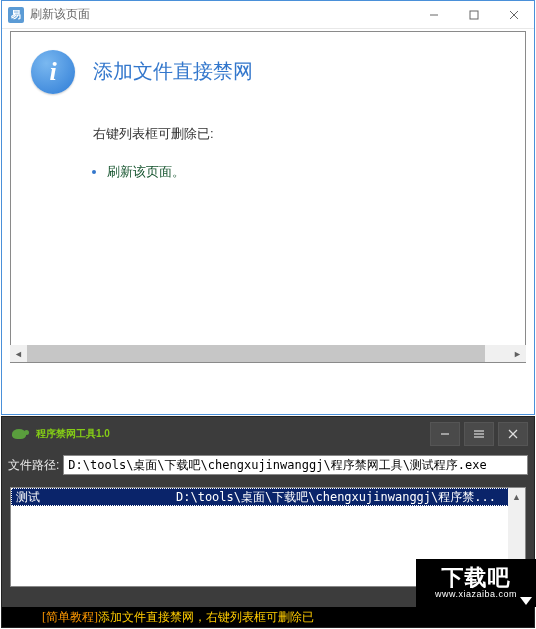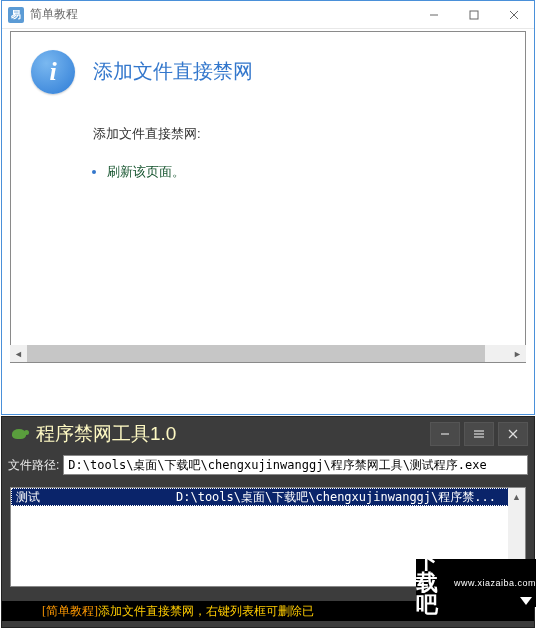--- a/index.html
+++ b/index.html
@@ -31,58 +31,58 @@
     .scroll-thumb { position: absolute; left: 0; top: 0; width: 95%; height: 100%; background: #c6c6c6; }
 
     .refresh-btn { position: absolute; top: 378px; left: 175px; width: 183px; height: 27px; background: #f0f0f0; border: 1px solid #888; font-size: 12px; color: #000; display: flex; align-items: center; justify-content: center; }
 
     
     .bottom-window { position: absolute; top: 416px; left: 1px; width: 534px; height: 212px; background: #3c3c3c; border: 1px solid #222; }
     .bottom-titlebar { height: 34px; background: #3c3c3c; display: flex; align-items: center; padding-left: 8px; }
     .turtle-icon { width: 18px; height: 14px; position: relative; margin-right: 8px; }
     .turtle-icon .shell { width: 14px; height: 10px; background: #5a9e3d; border-radius: 60% 60% 45% 45%; position: absolute; left: 2px; top: 2px; }
     .turtle-icon .head { width: 5px; height: 5px; background: #5a9e3d; border-radius: 50%; position: absolute; right: -1px; top: 3px; }
-    .bottom-title { color: #fef9c3; font-size: 19px; flex: 1; }
+    .bottom-title { color: #84cc16; font-size: 10px; flex: 1; font-weight: bold; }
     .bottom-controls { display: flex; }
     .bottom-btn { width: 30px; height: 24px; margin-right: 4px; background: #4a4a4a; border: 1px solid #555; display: flex; align-items: center; justify-content: center; color: #ddd; }
     .bottom-btn svg { stroke: #ddd; stroke-width: 1.2; fill: none; }
     .bottom-btn.close { margin-right: 6px; }
 
     .path-row { height: 28px; background: #3c3c3c; display: flex; align-items: center; padding: 0 6px; justify-content: center; }
     .path-label { color: #e8e8e8; font-size: 12px; margin-right: 4px; white-space: nowrap; }
     .path-input { flex: 1; height: 20px; background: #fff; border: 1px solid #888; font-family: SimSun, monospace; font-size: 12px; padding: 0 4px; color: #000; }
 
     .list-area { margin: 8px; border: 1px solid #888; background: #fff; height: 100px; position: relative; }
     .list-row { height: 18px; background: #0a246a; color: #fff; font-family: SimSun, monospace; font-size: 12px; display: flex; align-items: center; padding: 0 4px; border: 1px dotted #fff; white-space: nowrap; overflow: hidden; }
     .list-row .col1 { width: 160px; flex-shrink: 0; }
     .list-row .col2 { flex: 1; overflow: hidden; text-overflow: ellipsis; }
     .vscroll { position: absolute; right: 0; top: 0; bottom: 0; width: 17px; background: #f0f0f0; }
     .vscroll-arrow { height: 17px; display: flex; align-items: center; justify-content: center; font-size: 9px; color: #606060; }
     .vscroll-track { position: absolute; top: 17px; bottom: 17px; left: 0; right: 0; background: #f0f0f0; }
 
-    .status-bar { position: absolute; bottom: 6px; left: 0; right: 0; height: 20px; background: #000; display: flex; align-items: center; }
+    .status-bar { position: absolute; bottom: 0; left: 0; right: 0; height: 20px; background: #000; display: flex; align-items: center; }
     .status-text { font-family: SimSun; font-size: 12px; padding-left: 40px; white-space: nowrap; overflow: hidden; }
     .status-text .bracket { color: #ff9900; }
     .status-text .yellow { color: #ffcc00; }
 
     
-    .watermark { position: absolute; right: 0; bottom: 22px; width: 120px; height: 48px; background: #000; color: #fff; display: flex; align-items: center; justify-content: center; z-index: 50; }
+    .watermark { position: absolute; right: 0; bottom: 22px; width: 120px; height: 48px; background: #000; color: #fff; display: flex; flex-direction: column; align-items: center; justify-content: center; z-index: 50; }
     .watermark .big { font-size: 22px; font-weight: bold; letter-spacing: 1px; line-height: 1; }
     .watermark .small { font-size: 9px; letter-spacing: 0.5px; font-family: Arial; }
     .watermark .arrow { position: absolute; right: 4px; bottom: 2px; width: 0; height: 0; border-left: 6px solid transparent; border-right: 6px solid transparent; border-top: 8px solid #fff; }
   </style>
 </head>
 <body>
 
 <div class="top-window">
   <div class="top-titlebar">
     <div class="top-icon">
         <span>易</span>
       </div>
-    <div class="top-title">简单教程</div>
+    <div class="top-title">刷新该页面</div>
     <div class="win-controls">
       <div class="win-btn">
           <svg width="10" height="10">
             <line x1="1" y1="5" x2="9" y2="5"></line>
           </svg>
         </div>
       <div class="win-btn">
           <svg width="10" height="10">
             <rect x="1" y="1" width="8" height="8"></rect>
           </svg>
@@ -96,21 +96,21 @@
     </div>
   </div>
 
   <div class="browser-area">
     <div class="nav-error">
       <div class="info-icon">
           <span>i</span>
         </div>
       <div class="error-body">
         <div class="error-heading">添加文件直接禁网</div>
-        <div class="error-sub">添加文件直接禁网:</div>
+        <div class="error-sub">右键列表框可删除已:</div>
         <ul class="error-list">
           <li>刷新该页面。</li>
         </ul>
       </div>
     </div>
   </div>
 
   <div class="h-scroll">
     <div class="scroll-arrow">◄</div>
     <div class="scroll-track">

